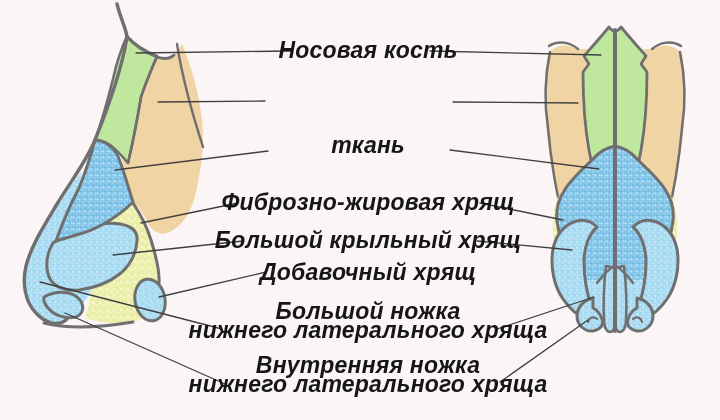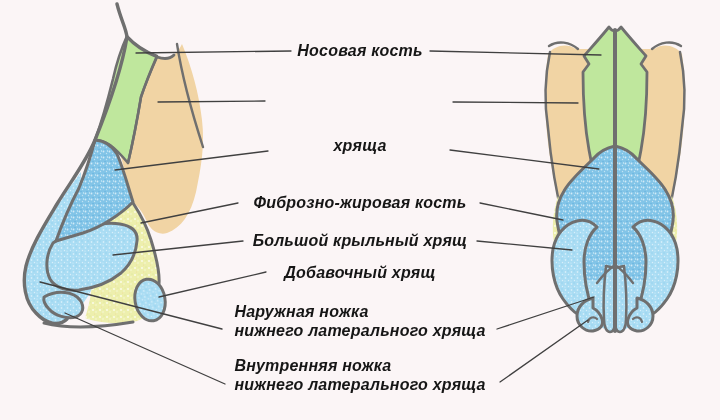--- a/index.html
+++ b/index.html
@@ -6,26 +6,27 @@
   .figure{
     position:relative;
     width:720px;height:420px;
     background:#fbf5f6;
     overflow:hidden;
     font-family:"Liberation Sans", sans-serif;
   }
   .figure svg{position:absolute;left:0;top:0;}
   .label{
     position:absolute;
-    left:360px;
+    left:368px;
     transform:translateX(-50%);
+    text-align:center;
     white-space:nowrap;
     font-style:italic;
     font-weight:600;
-    font-size:16px;
+    font-size:23px;
     line-height:19px;
     color:#161616;
     letter-spacing:.2px;
   }
   .label span{display:block;}
 </style>
 </head>
 <body>
 
 <div class="figure">
@@ -161,35 +162,35 @@
     <line x1="65" y1="313" x2="225" y2="384"></line>
     <line x1="500" y1="382" x2="588" y2="320"></line>
   </g>
 </svg>
 
   <div class="label" style="top:41px">
     <span>Носовая кость</span>
       <span></span>
   </div>
   <div class="label" style="top:136px">
-      <span>хряща</span>
+      <span>ткань</span>
   </div>
   <div class="label" style="top:193px">
-    <span>Фиброзно-жировая кость</span>
+    <span>Фиброзно-жировая хрящ</span>
       <span></span>
   </div>
   <div class="label" style="top:263px">
     <span>Добавочный хрящ</span>
       <span></span>
   </div>
   <div class="label" style="top:231px">
     <span>Большой крыльный хрящ</span>
       <span></span>
   </div>
   <div class="label" style="top:302px">
-    <span>Наружная ножка</span>
+    <span>Большой ножка</span>
       <span>нижнего латерального хряща</span>
   </div>
   <div class="label" style="top:356px">
     <span>Внутренняя ножка</span>
       <span>нижнего латерального хряща</span>
   </div>
 </div>
 
 </body></html>

